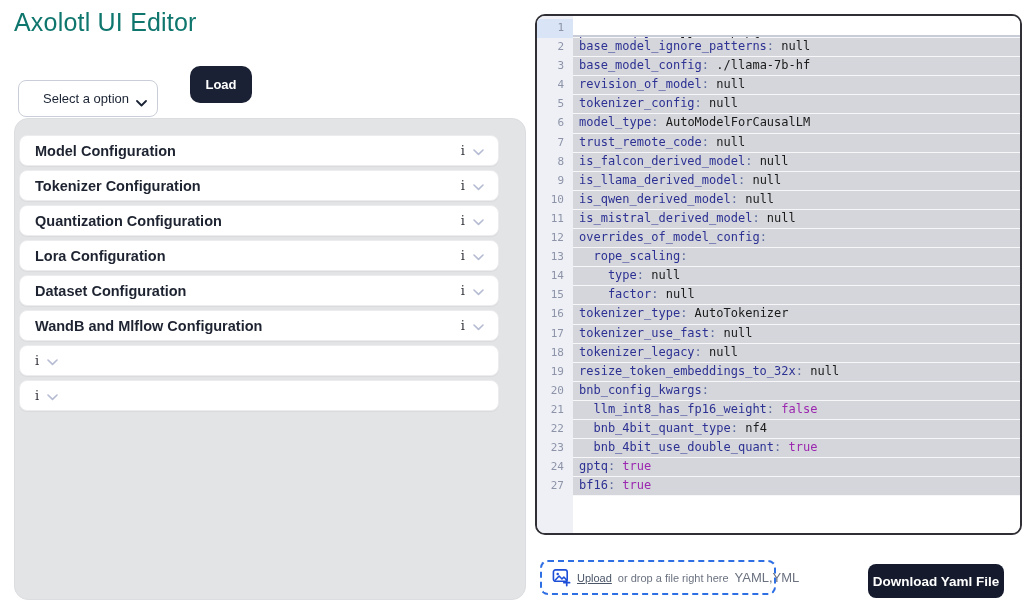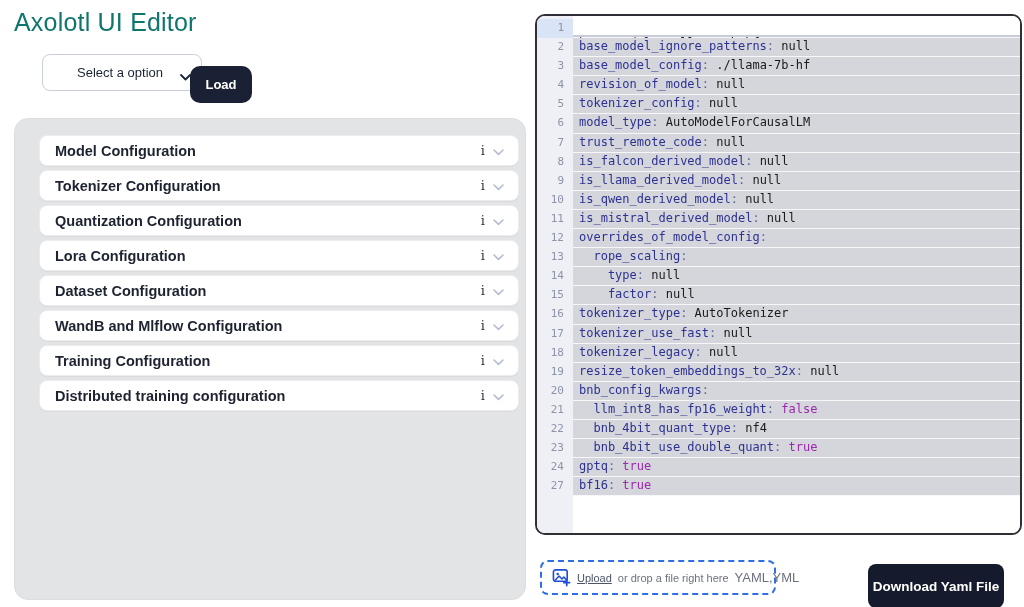--- a/index.html
+++ b/index.html
@@ -4,40 +4,40 @@
 <style>
   * { margin:0; padding:0; box-sizing:border-box; }
   html,body { background:#ffffff; font-family:"Liberation Sans", sans-serif; }
   #app { position:relative; width:1024px; height:607px; background:#fff; overflow:hidden; }
 
   
   .page-title {
     position:absolute; left:14px; top:8px;
     font-size:25px; font-weight:500; color:#0f766e; letter-spacing:.2px;
   }
-  .select-wrap { position:absolute; left:18px; top:54px; width:160px; height:37px;margin-left:24px; }
+  .select-wrap { position:absolute; left:18px; top:80px; width:140px; height:37px; }
   .config-select {
     width:100%; height:100%; appearance:none; -webkit-appearance:none;
     border:1px solid #c9ced8; border-radius:8px; background:#fff;
     font-family:"Liberation Sans", sans-serif; font-size:13px; color:#1b2434;
     padding:0 28px 0 24px; text-align:center; outline:none;
   }
   .select-chevron {
     position:absolute; right:11px; top:13px; pointer-events:none;
   }
   .load-btn {
     position:absolute; left:190px; top:66px; width:62px; height:37px;
     background:#1b2134; color:#fff; border:none; border-radius:10px;
     font-family:Liberation Sans, sans-serif; font-size:13px; font-weight:bold; cursor:pointer;
   }
   .config-panel {
     position:absolute; left:14px; top:118px; width:512px; height:482px;
     background:#e3e4e6; border-radius:14px; border:1px solid #dcdde0;
   }
-  .acc-list { position:absolute; left:24px; top:16px; width:480px; }
+  .acc-list { position:absolute; left:4px; top:16px; width:480px; }
   .acc-item {
     height:31px; margin-bottom:4px; background:#fff; border:1px solid #ececef;
     border-radius:8px; display:flex; align-items:center; justify-content:space-between;
     padding:0 14px 0 15px; box-shadow:0 1px 1px rgba(0,0,0,.04); cursor:pointer;
   }
   .acc-label { font-size:14.5px; font-weight:bold; color:#1d2330; }
   .acc-icons { display:flex; align-items:center; gap:8px; }
   .info-i { font-family:"DejaVu Serif", serif; font-size:13px; color:#33343c; line-height:1; }
 
   
@@ -68,21 +68,21 @@
   
   .upload-zone {
     position:absolute; left:540px; top:560px; width:236px; height:35px;
     border:2px dashed #2f6fe4; border-radius:8px;
     display:flex; align-items:center; padding:0 10px; gap:6px; cursor:pointer; background:#fff;
   }
   .upload-link { font-size:11px; color:#4a5568; text-decoration:underline; white-space:nowrap; }
   .upload-drop { font-size:11px; color:#6b7280; white-space:nowrap; }
   .upload-formats { font-size:13px; color:#6b7280; margin-left:auto; white-space:nowrap; }
   .download-btn {
-    position:absolute; left:868px; top:564px; width:136px; height:44px;
+    position:absolute; left:868px; top:564px; width:136px; height:34px;
     background:#151b2c; color:#fff; border:none; border-radius:8px;
     font-family:"Liberation Sans", sans-serif; font-size:13.5px; font-weight:bold; cursor:pointer;
   }
 </style>
 </head>
 <body>
 
 <div id="app">
 
   <h1 class="page-title">Axolotl UI Editor</h1>
@@ -148,30 +148,28 @@
         <div class="acc-item">
           <span class="acc-label">WandB and Mlflow Configuration</span>
           <span class="acc-icons">
             <span class="info-i">i</span>
             <span><svg width="11" height="7" viewBox="0 0 11 7">
                 <polyline points="1,1 5.5,5.3 10,1" fill="none" stroke="#b4bbd2" stroke-width="1.6" stroke-linecap="round" stroke-linejoin="round"></polyline>
               </svg></span>
           </span>
         </div>
         <div class="acc-item">
-          <span class="acc-label">Training Configuration</span>
-          <span class="acc-icons">
-            <span class="info-i">i</span>
-            <span><svg width="11" height="7" viewBox="0 0 11 7">
-                <polyline points="1,1 5.5,5.3 10,1" fill="none" stroke="#b4bbd2" stroke-width="1.6" stroke-linecap="round" stroke-linejoin="round"></polyline>
-              </svg></span>
-          </span>
-        </div>
-        <div class="acc-item">
-          <span class="acc-label">Distributed training configuration</span>
+          <span class="acc-icons">
+            <span class="info-i">i</span>
+            <span><svg width="11" height="7" viewBox="0 0 11 7">
+                <polyline points="1,1 5.5,5.3 10,1" fill="none" stroke="#b4bbd2" stroke-width="1.6" stroke-linecap="round" stroke-linejoin="round"></polyline>
+              </svg></span>
+          </span>
+        </div>
+        <div class="acc-item">
           <span class="acc-icons">
             <span class="info-i">i</span>
             <span><svg width="11" height="7" viewBox="0 0 11 7">
                 <polyline points="1,1 5.5,5.3 10,1" fill="none" stroke="#b4bbd2" stroke-width="1.6" stroke-linecap="round" stroke-linejoin="round"></polyline>
               </svg></span>
           </span>
         </div>
       </div>
   </div>
 

